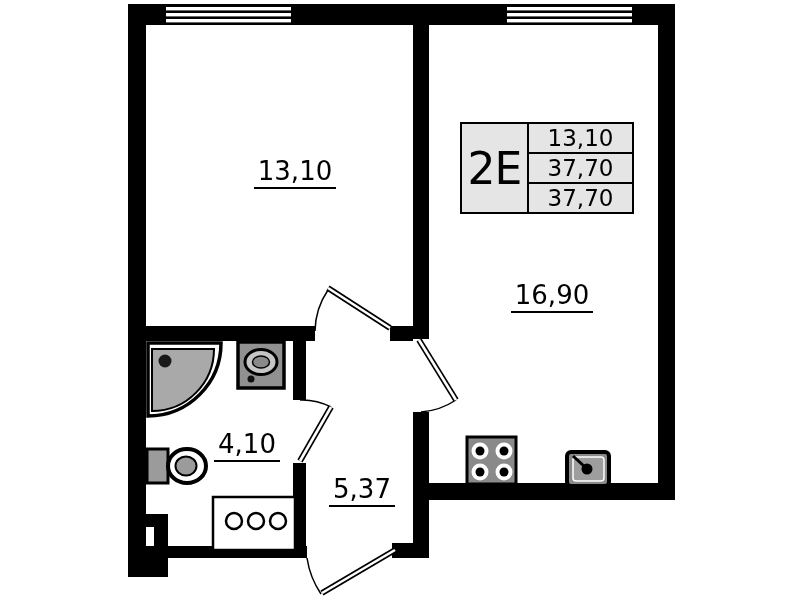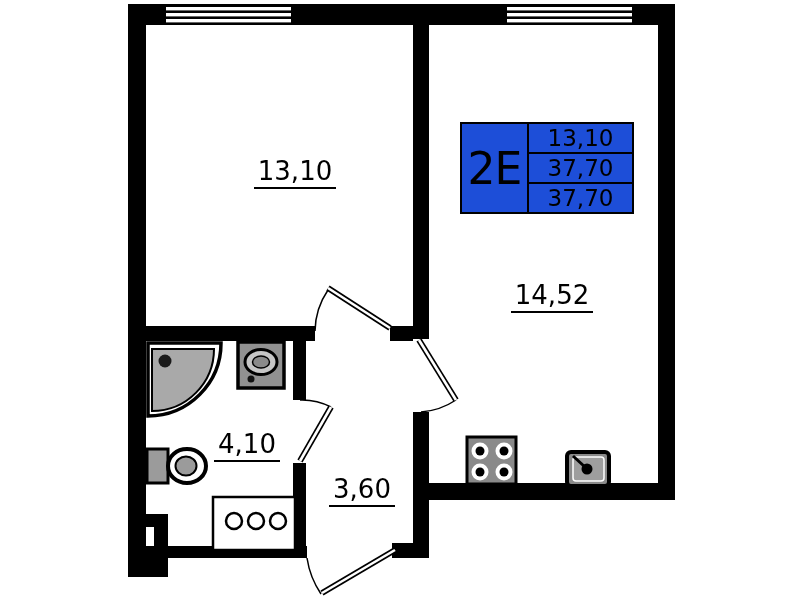--- a/index.html
+++ b/index.html
@@ -5,21 +5,21 @@
   html,body{margin:0;padding:0;background:#ffffff;}
   #stage{
     position:relative;width:799px;height:600px;background:#ffffff;overflow:hidden;
     font-family:"DejaVu Sans","Liberation Sans",sans-serif;color:#000;
   }
   #plan-svg{position:absolute;left:0;top:0;}
   .room-label{position:absolute;text-align:center;font-size:26px;line-height:1.1;}
   .room-label span{display:inline-block;border-bottom:2px solid #000;padding:0 4px 1px;}
   .legend{
     position:absolute;left:460px;top:122px;width:174px;height:92px;
-    border:2px solid #000;background:#1d4ed8;display:flex;box-sizing:border-box;justify-content:center;
+    border:2px solid #000;background:#e5e5e5;display:flex;box-sizing:border-box;justify-content:center;
   }
   .legend-code{
     width:67px;border-right:2px solid #000;display:flex;align-items:center;
     justify-content:center;font-size:44px;letter-spacing:-1px;box-sizing:border-box;
   }
   .legend-rows{flex:1;display:flex;flex-direction:column;}
   .legend-row{
     flex:1;display:flex;align-items:center;justify-content:center;
     font-size:23px;border-bottom:2px solid #000;box-sizing:border-box;
   }
@@ -135,29 +135,29 @@
         <path d="M585,467 L573,456" stroke="#000" stroke-width="3"></path>
       </g>
     </g>
   </svg>
 
   <div class="room-label" style="left:245px;top:157px;width:100px;">
     <span>13,10</span>
   </div>
 
   <div class="room-label" style="left:502px;top:281px;width:100px;">
-    <span>14,52</span>
+    <span>16,90</span>
   </div>
 
   <div class="room-label" style="left:207px;top:418px;width:80px;margin-top:12px;">
     <span>4,10</span>
   </div>
 
   <div class="room-label" style="left:321px;top:475px;width:82px;">
-    <span>3,60</span>
+    <span>5,37</span>
   </div>
 
   <div class="legend">
     <div class="legend-code">2E</div>
     <div class="legend-rows">
       <div class="legend-row">13,10</div>
       <div class="legend-row">37,70</div>
       <div class="legend-row">37,70</div>
     </div>
   </div>

